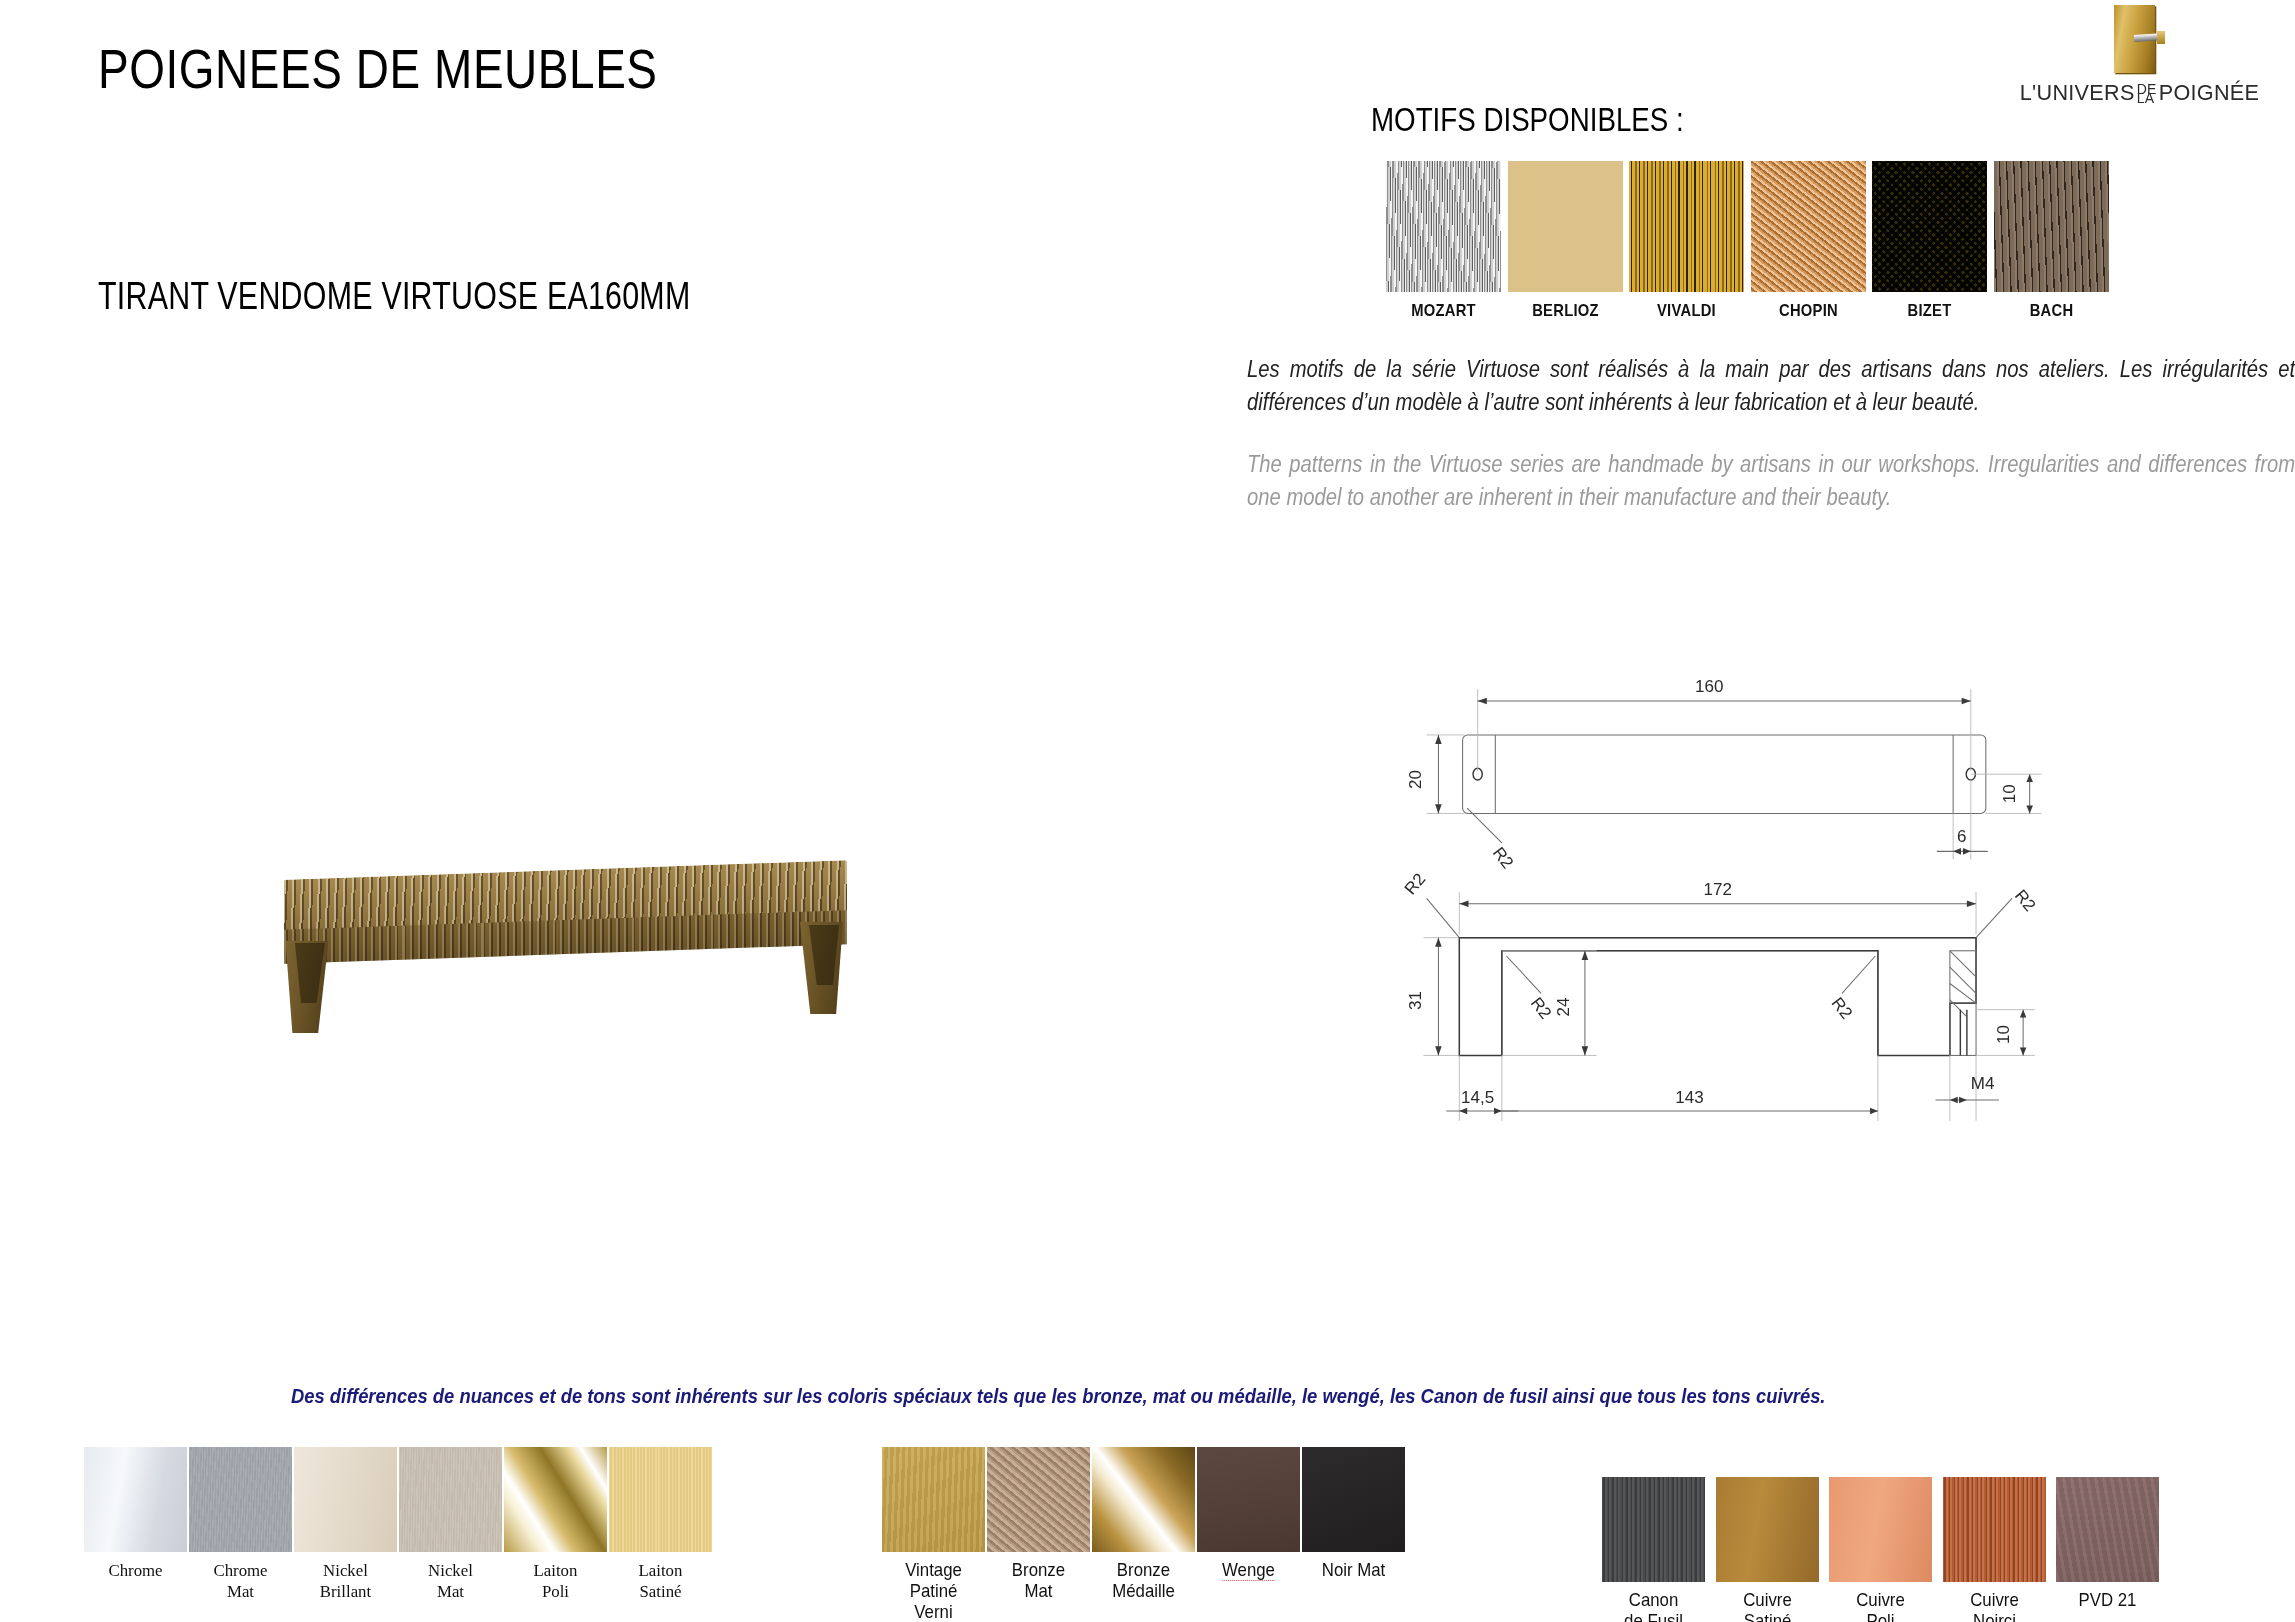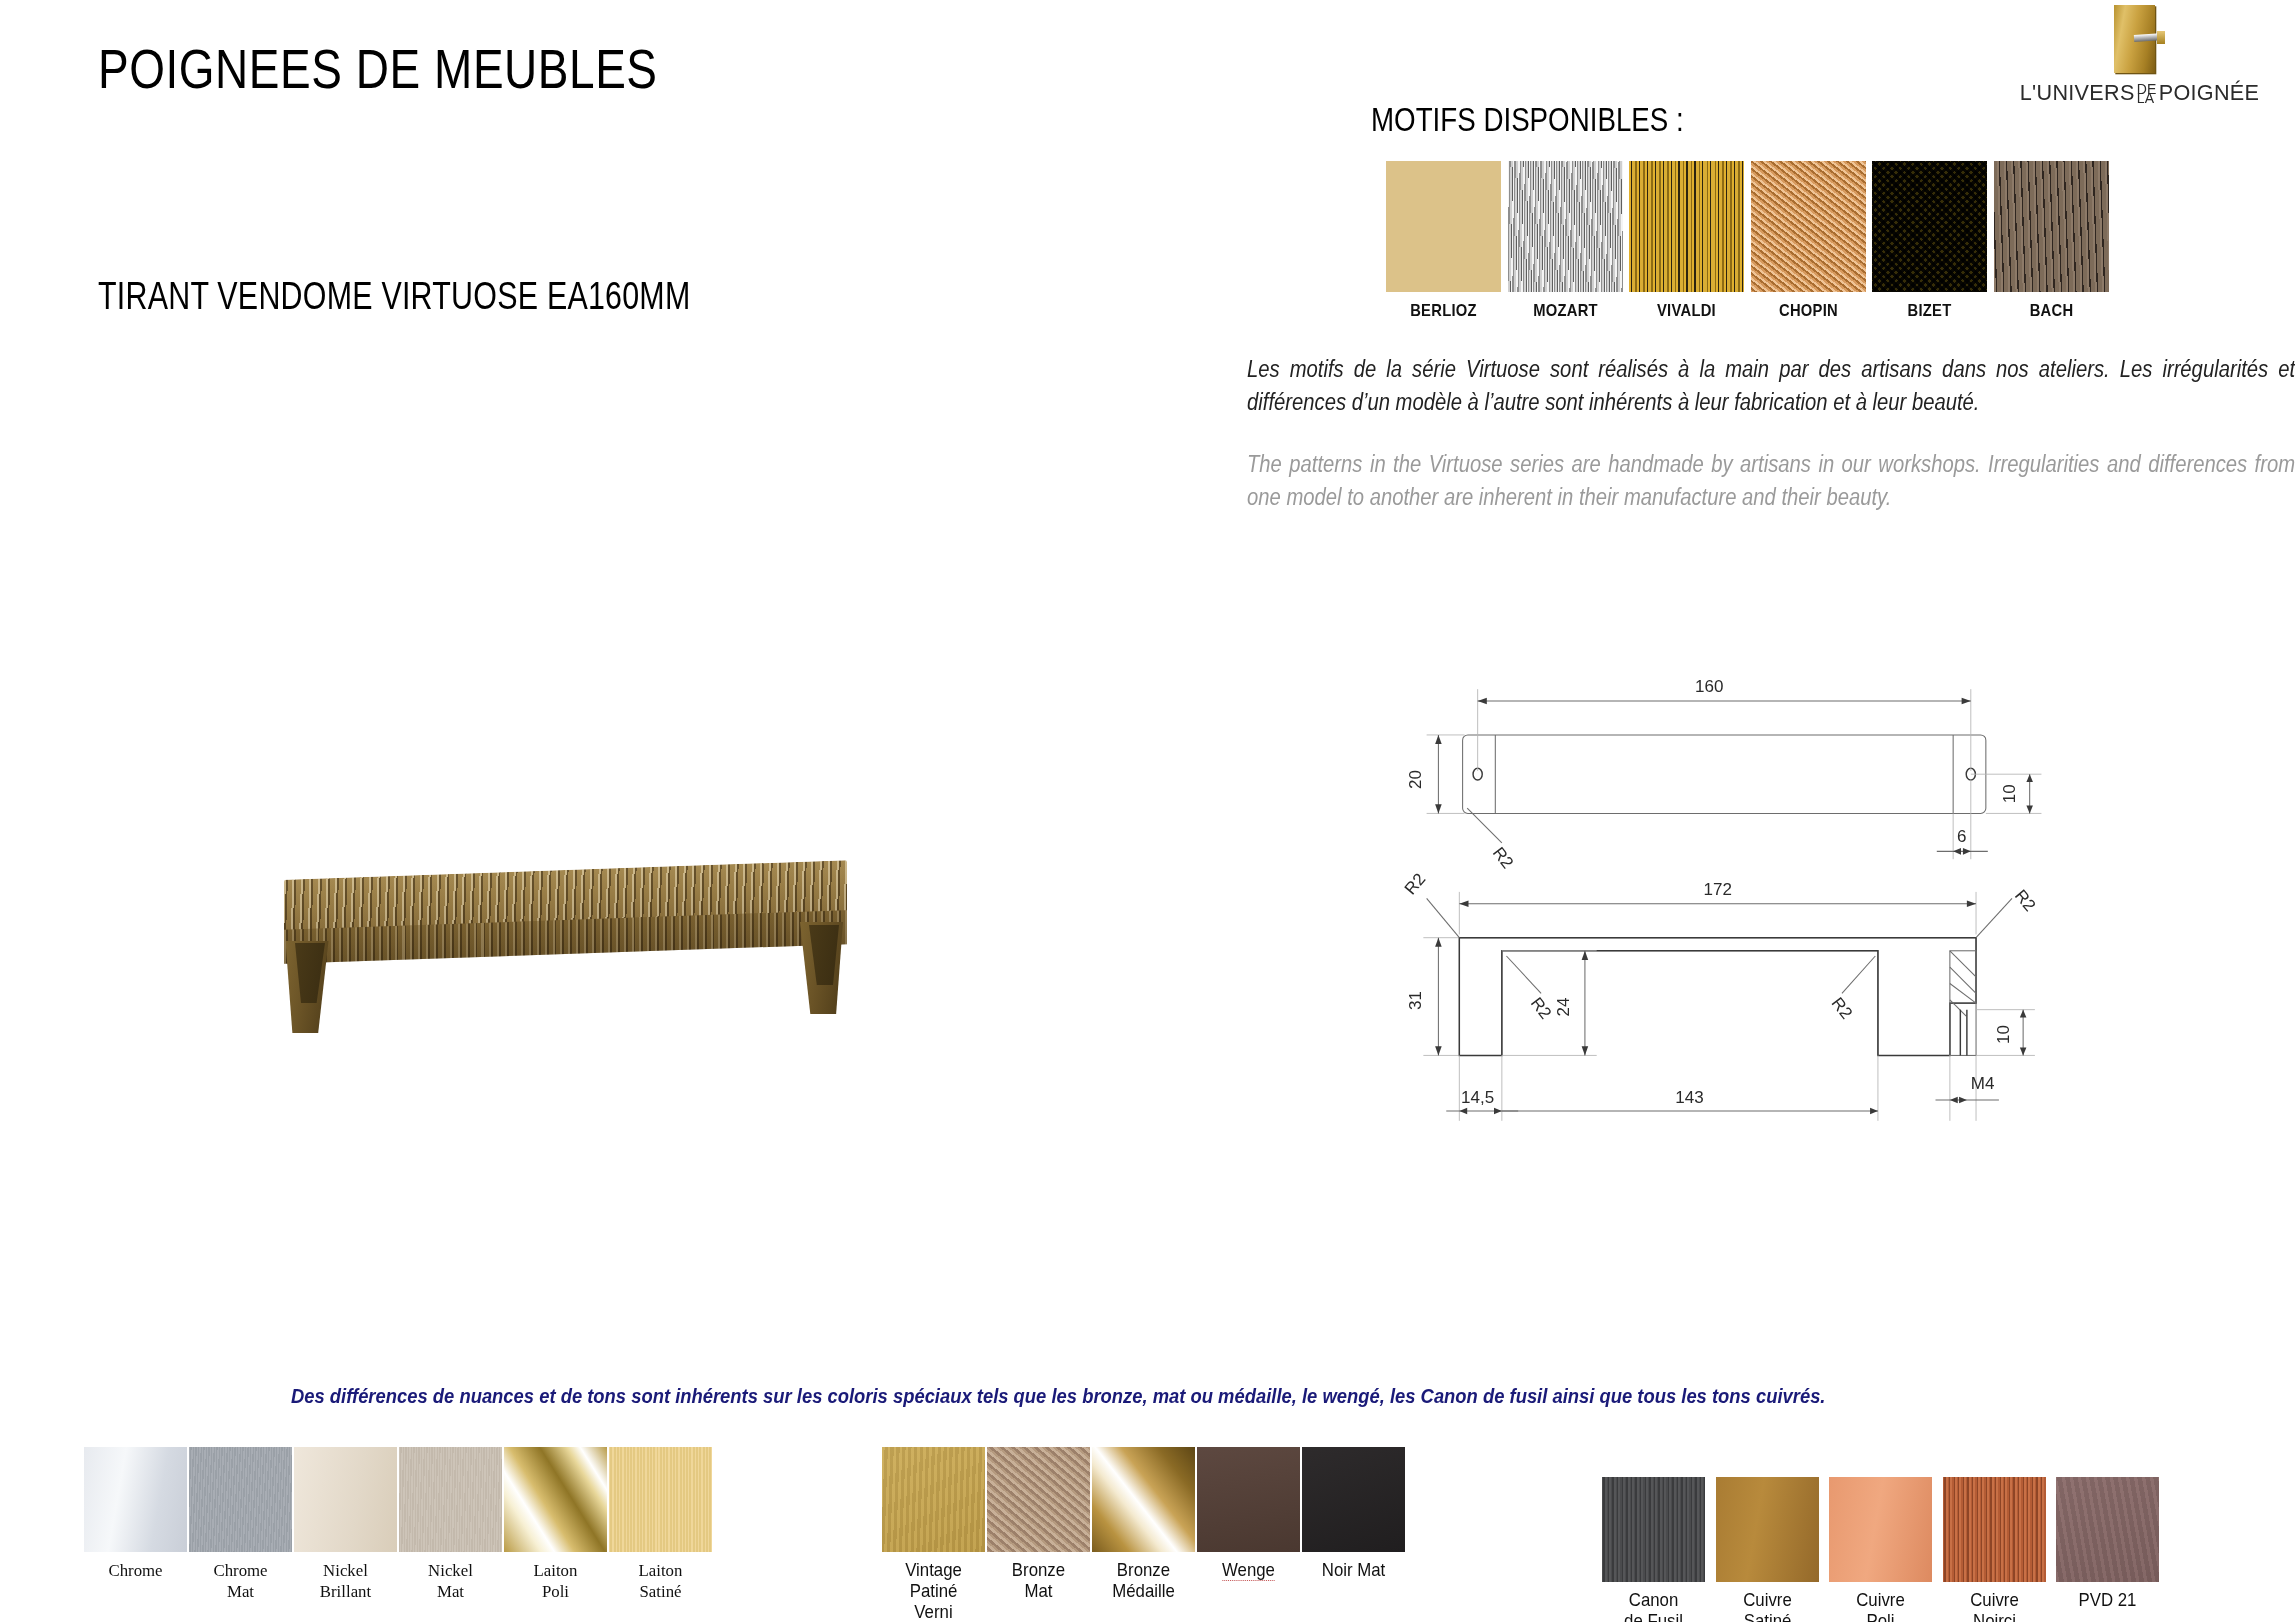--- a/index.html
+++ b/index.html
@@ -188,26 +188,26 @@
     <div class="knob"></div>
   </div>
   <div id="logo-text">
     <span>L'UNIVERS</span><span class="sm"><span>DE</span><br><span>LA</span></span><span>POIGNÉE</span>
   </div>
 </div>
 
 <div class="abs" id="motifs-title">MOTIFS DISPONIBLES :</div>
 <div class="abs" id="motifs-strip">
   <div class="motif">
+    <div class="sw m-mozart"></div>
+    <div class="lb">MOZART</div>
+  </div>
+  <div class="motif">
     <div class="sw m-berlioz"></div>
     <div class="lb">BERLIOZ</div>
-  </div>
-  <div class="motif">
-    <div class="sw m-mozart"></div>
-    <div class="lb">MOZART</div>
   </div>
   <div class="motif">
     <div class="sw m-vivaldi"></div>
     <div class="lb">VIVALDI</div>
   </div>
   <div class="motif">
     <div class="sw m-chopin"></div>
     <div class="lb">CHOPIN</div>
   </div>
   <div class="motif">

